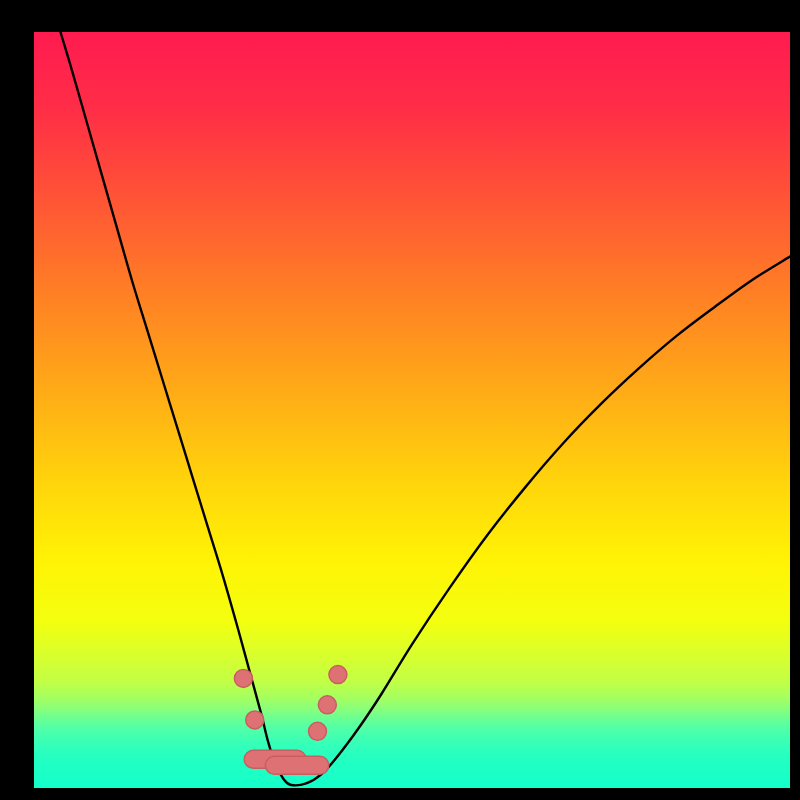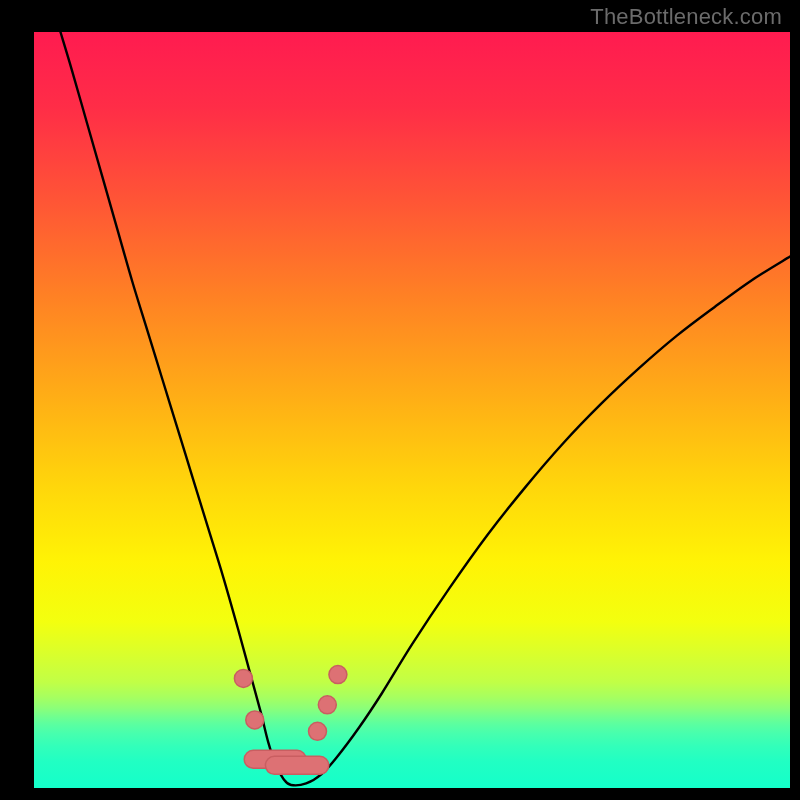--- a/index.html
+++ b/index.html
@@ -45,21 +45,20 @@
   .sausage {
     fill: #dd7174;
     stroke: #c95e61;
     stroke-width: 1.5;
   }
 </style>
 </head>
 <body>
 <div class="stage">
 
-  <div class="watermark">TheBottleneck.com</div>
 
   <svg id="plot" width="800" height="800" viewBox="0 0 800 800">
     <defs>
       <linearGradient id="bg-grad" x1="0" y1="0" x2="0" y2="1">
 
       <stop offset="0%" stop-color="#ff1b50"></stop>
           <stop offset="10%" stop-color="#ff2d47"></stop>
           <stop offset="22%" stop-color="#ff5436"></stop>
           <stop offset="35%" stop-color="#ff8124"></stop>
           <stop offset="48%" stop-color="#ffad16"></stop>

